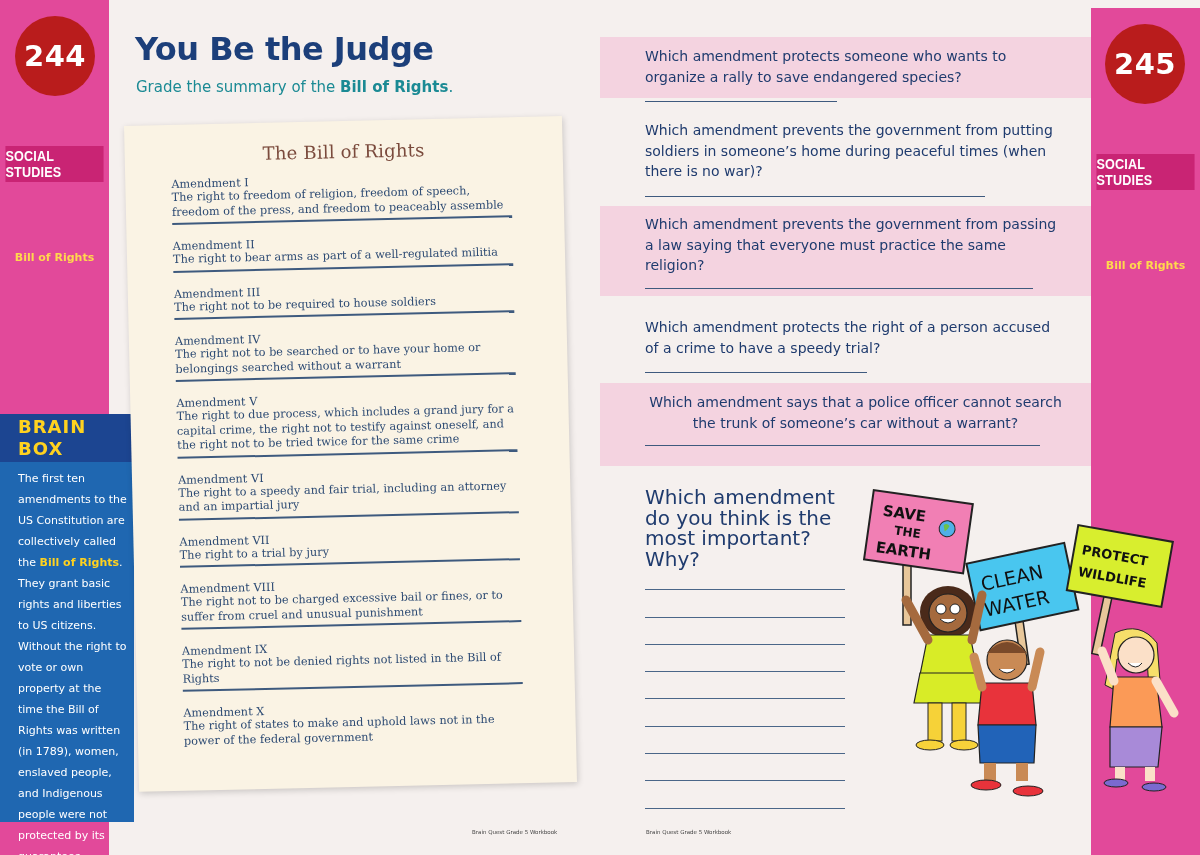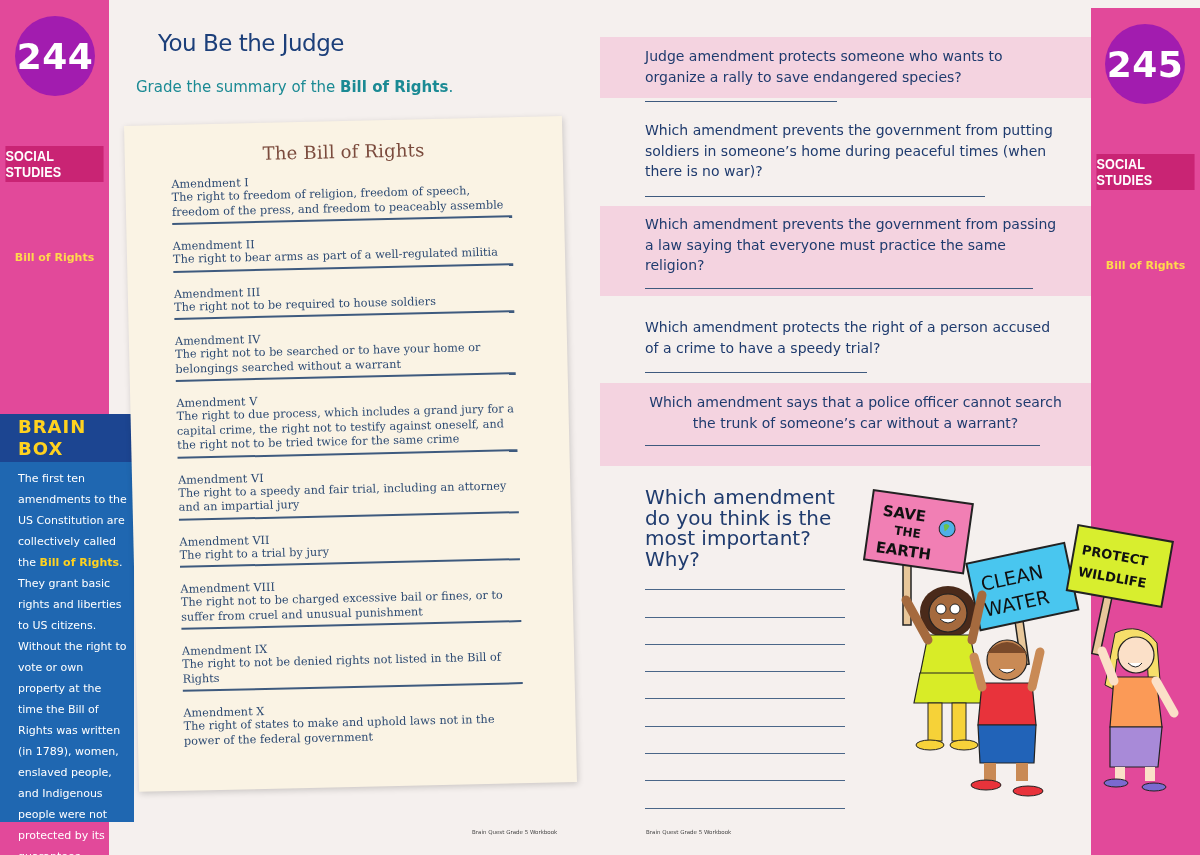--- a/index.html
+++ b/index.html
@@ -1,27 +1,27 @@
 <!DOCTYPE html>
 <html><head>
 <meta charset="utf-8">
 <style>
   * { box-sizing: border-box; margin: 0; padding: 0; }
   html, body { width: 1200px; height: 855px; overflow: hidden; }
   body { background: #f5f0ee; font-family: "DejaVu Sans", sans-serif; position: relative; color: #1f3b6e; }
 
   .left-strip { position: absolute; left: 0; top: 0; width: 109px; height: 855px; background: #e2499a; }
   .right-strip { position: absolute; left: 1091px; top: 8px; width: 109px; height: 855px; background: #e2499a; }
-  .page-badge { position: absolute; top: 16px; width: 80px; height: 80px; border-radius: 50%; background: #a21caf; color: #fff; font-weight: bold; font-size: 36px; display: flex; align-items: center; justify-content: center; letter-spacing: 0.5px; }
+  .page-badge { position: absolute; top: 16px; width: 80px; height: 80px; border-radius: 50%; background: #b91c1c; color: #fff; font-weight: bold; font-size: 29px; display: flex; align-items: center; justify-content: center; letter-spacing: 0.5px; }
   .left-strip .page-badge { left: 15px; }
   .right-strip .page-badge { left: 14px; }
   .subject-band { position: absolute; top: 146px; height: 36px; width: 109px; background: #c92474; color: #fff; font-family: "Liberation Sans", sans-serif; font-weight: bold; font-size: 14px; display: flex; align-items: center; justify-content: center; letter-spacing: 0.2px; transform: scaleX(0.9); }
   .topic-label { position: absolute; top: 251px; width: 109px; text-align: center; color: #ffd84d; font-size: 11px; font-weight: bold; }
 
-  .title { position: absolute; left: 135px; top: 30px; font-family: "DejaVu Sans", sans-serif; font-weight: normal; font-size: 23px; color: #1c3f7a; letter-spacing: -0.5px; margin-left: 23px; }
+  .title { position: absolute; left: 135px; top: 30px; font-family: "DejaVu Sans", sans-serif; font-weight: bold; font-size: 32px; color: #1c3f7a; letter-spacing: -0.5px; }
   .subtitle { position: absolute; left: 136px; top: 78px; font-size: 15px; color: #1b8a94; }
   .subtitle b { font-weight: bold; }
 
   .brain-box { position: absolute; left: 0; top: 414px; width: 134px; height: 408px; background: #1f67b1; }
   .brain-box-head { height: 48px; background: #1c4591; padding: 2px 0 0 18px; color: #ffd21f; font-weight: bold; font-size: 18px; line-height: 22px; letter-spacing: 1px; }
   .brain-box-body { padding: 6px 6px 0 18px; color: #fff; font-size: 11px; line-height: 21px; }
   .brain-box-body .hl { color: #ffd21f; font-weight: bold; }
 
   .paper { position: absolute; left: 124px; top: 126px; width: 438px; height: 666px; background: #faf3e4; transform: rotate(-1.3deg); transform-origin: top left; box-shadow: 1px 2px 6px rgba(0,0,0,0.18); font-family: "DejaVu Serif", serif; color: #2c4a73; }
   .paper-title { text-align: center; font-size: 18px; color: #7a4a3c; margin-top: 20px; letter-spacing: 0.2px; }
@@ -112,21 +112,21 @@
       </div>
     <div class="amend">
         <div class="amend-name">Amendment X</div>
         <div class="amend-text">The right of states to make and uphold laws not in the power of the federal government</div>
       </div>
   </div>
 </div>
 
 <div class="questions">
   <div class="q pink" style="top:37px;height:61px;padding-top:9px;">
-    <span>Judge amendment protects someone who wants to organize a rally to save endangered species?</span>
+    <span>Which amendment protects someone who wants to organize a rally to save endangered species?</span>
     <span class="blank" style="width:192px;"></span>
   </div>
   <div class="q" style="top:120px;height:70px;">
     <span>Which amendment prevents the government from putting soldiers in someone’s home during peaceful times (when there is no war)?</span>
     <span class="blank" style="width:340px;"></span>
   </div>
   <div class="q pink" style="top:206px;height:90px;padding-top:8px;">
     <span>Which amendment prevents the government from passing a law saying that everyone must practice the same religion?</span>
     <span class="blank-full" style="margin-top:12px;margin-right:33px;"></span>
   </div>

